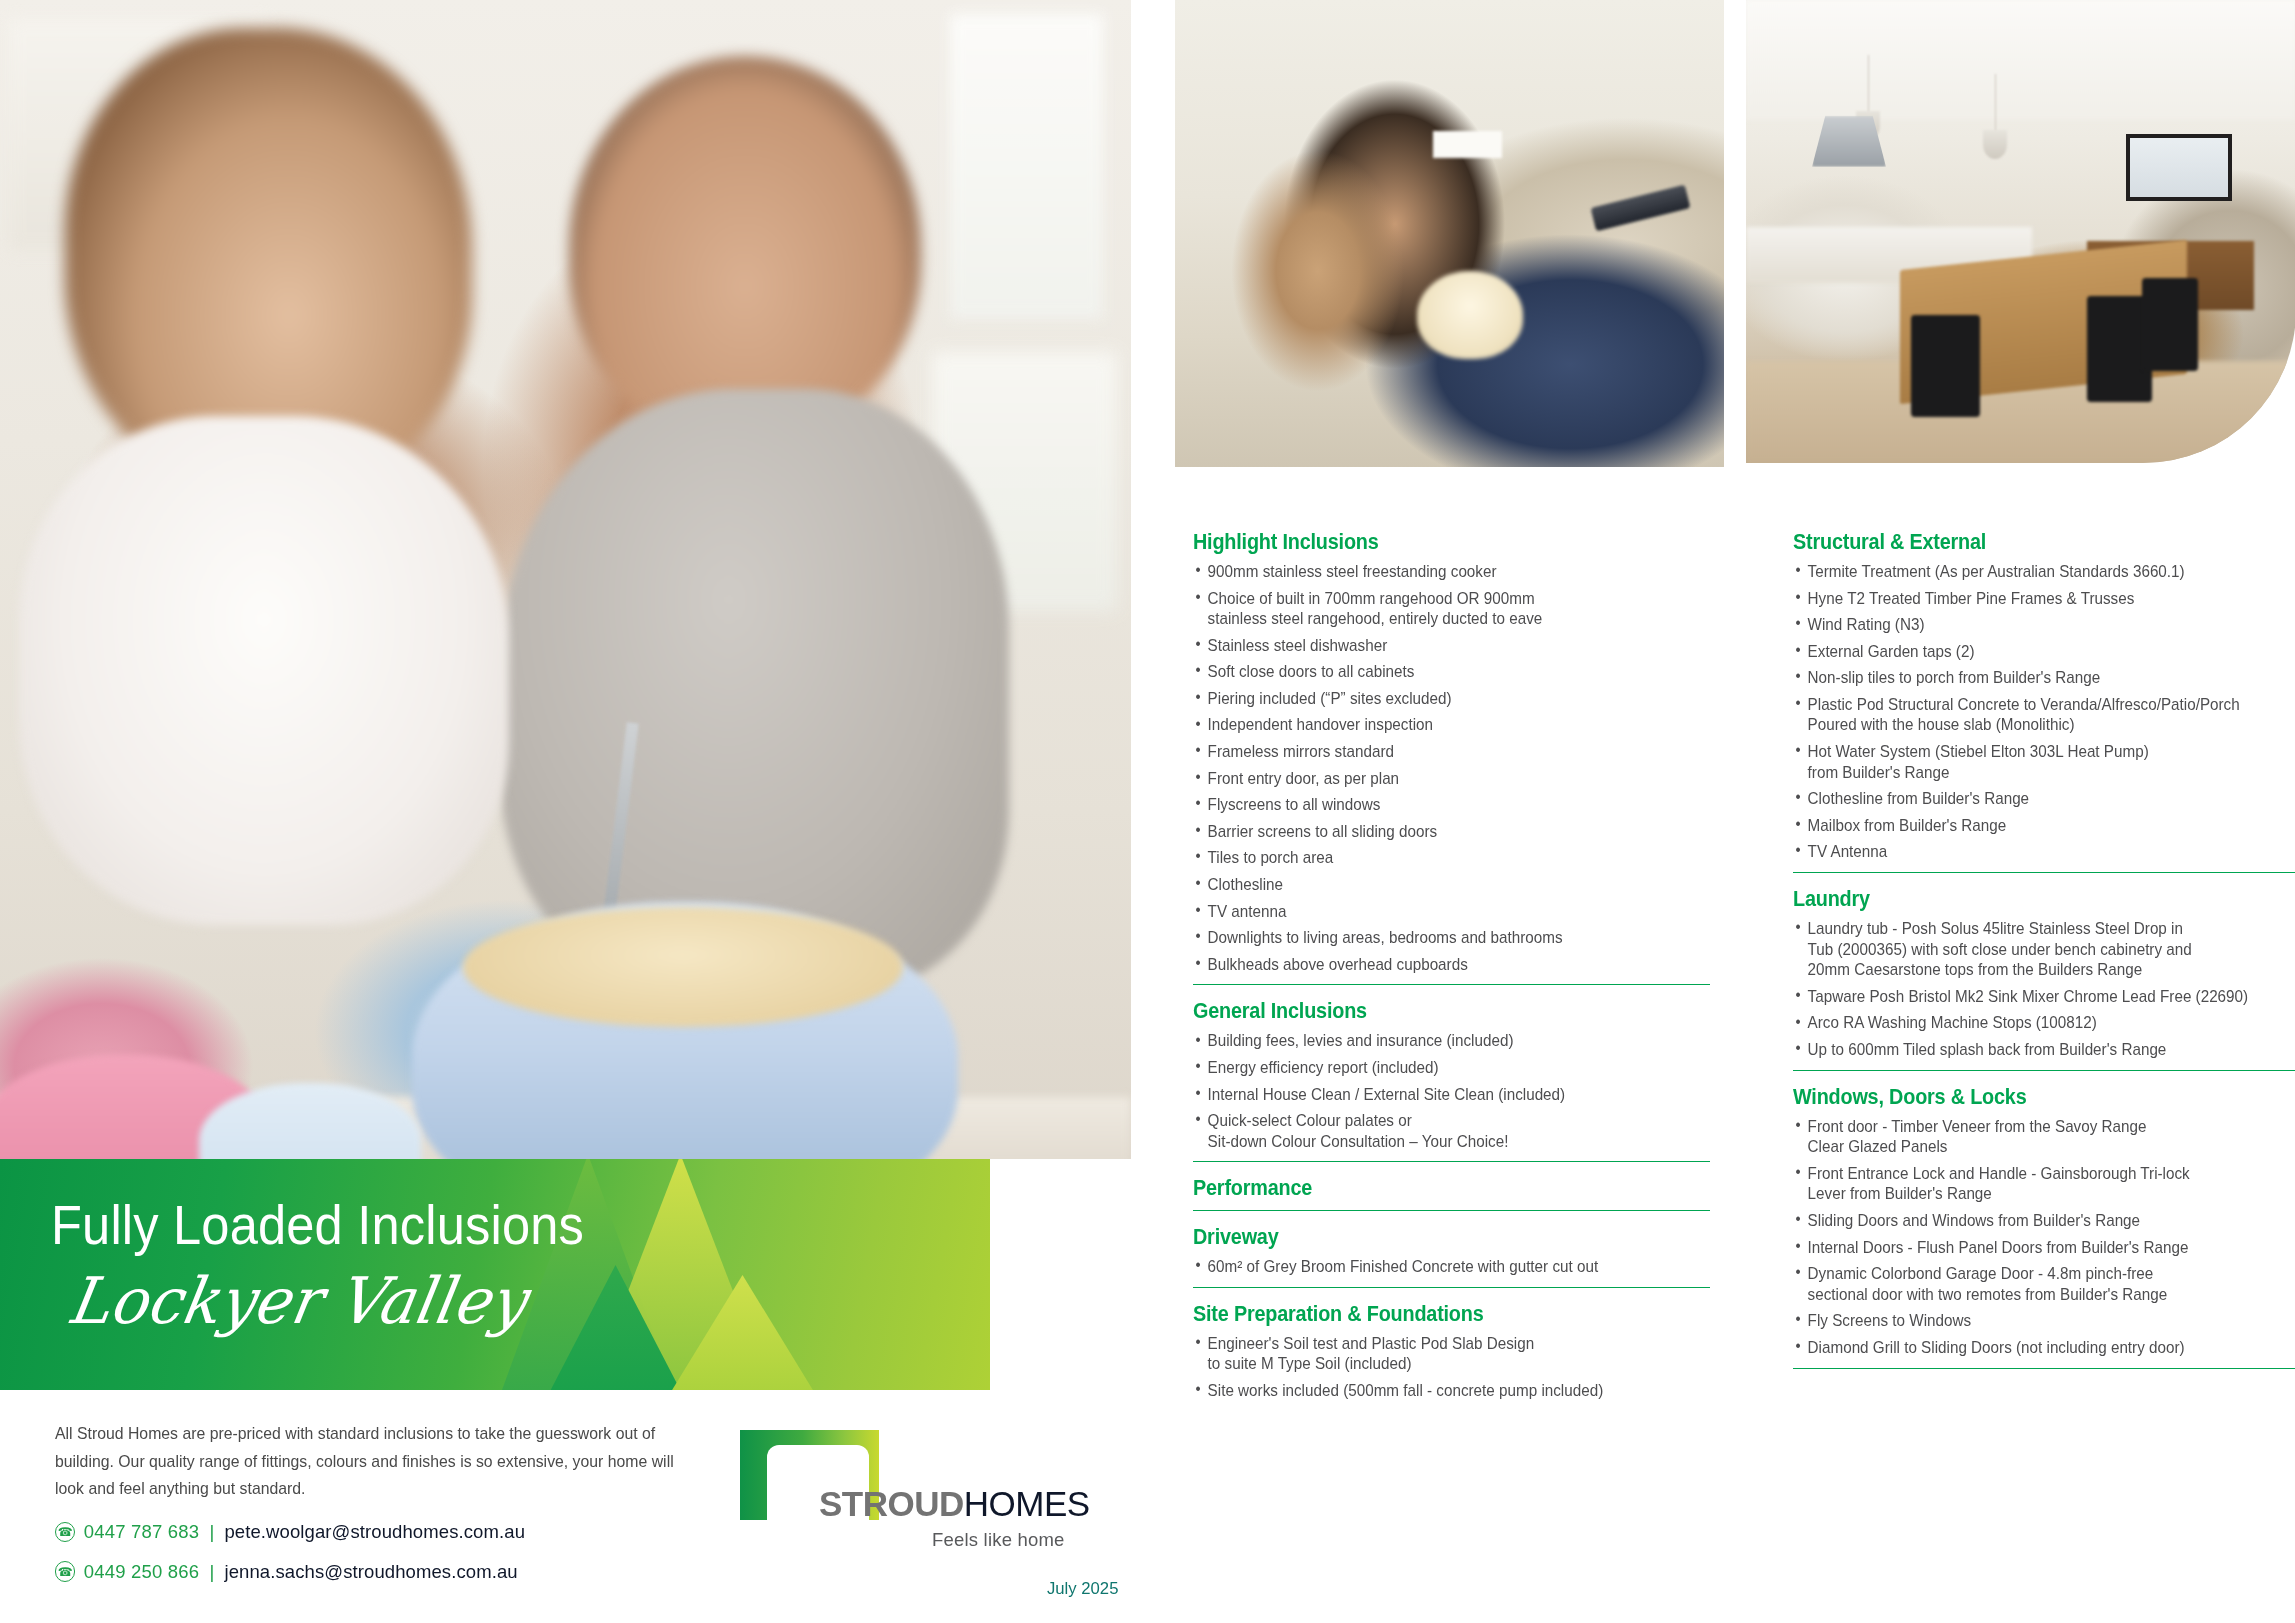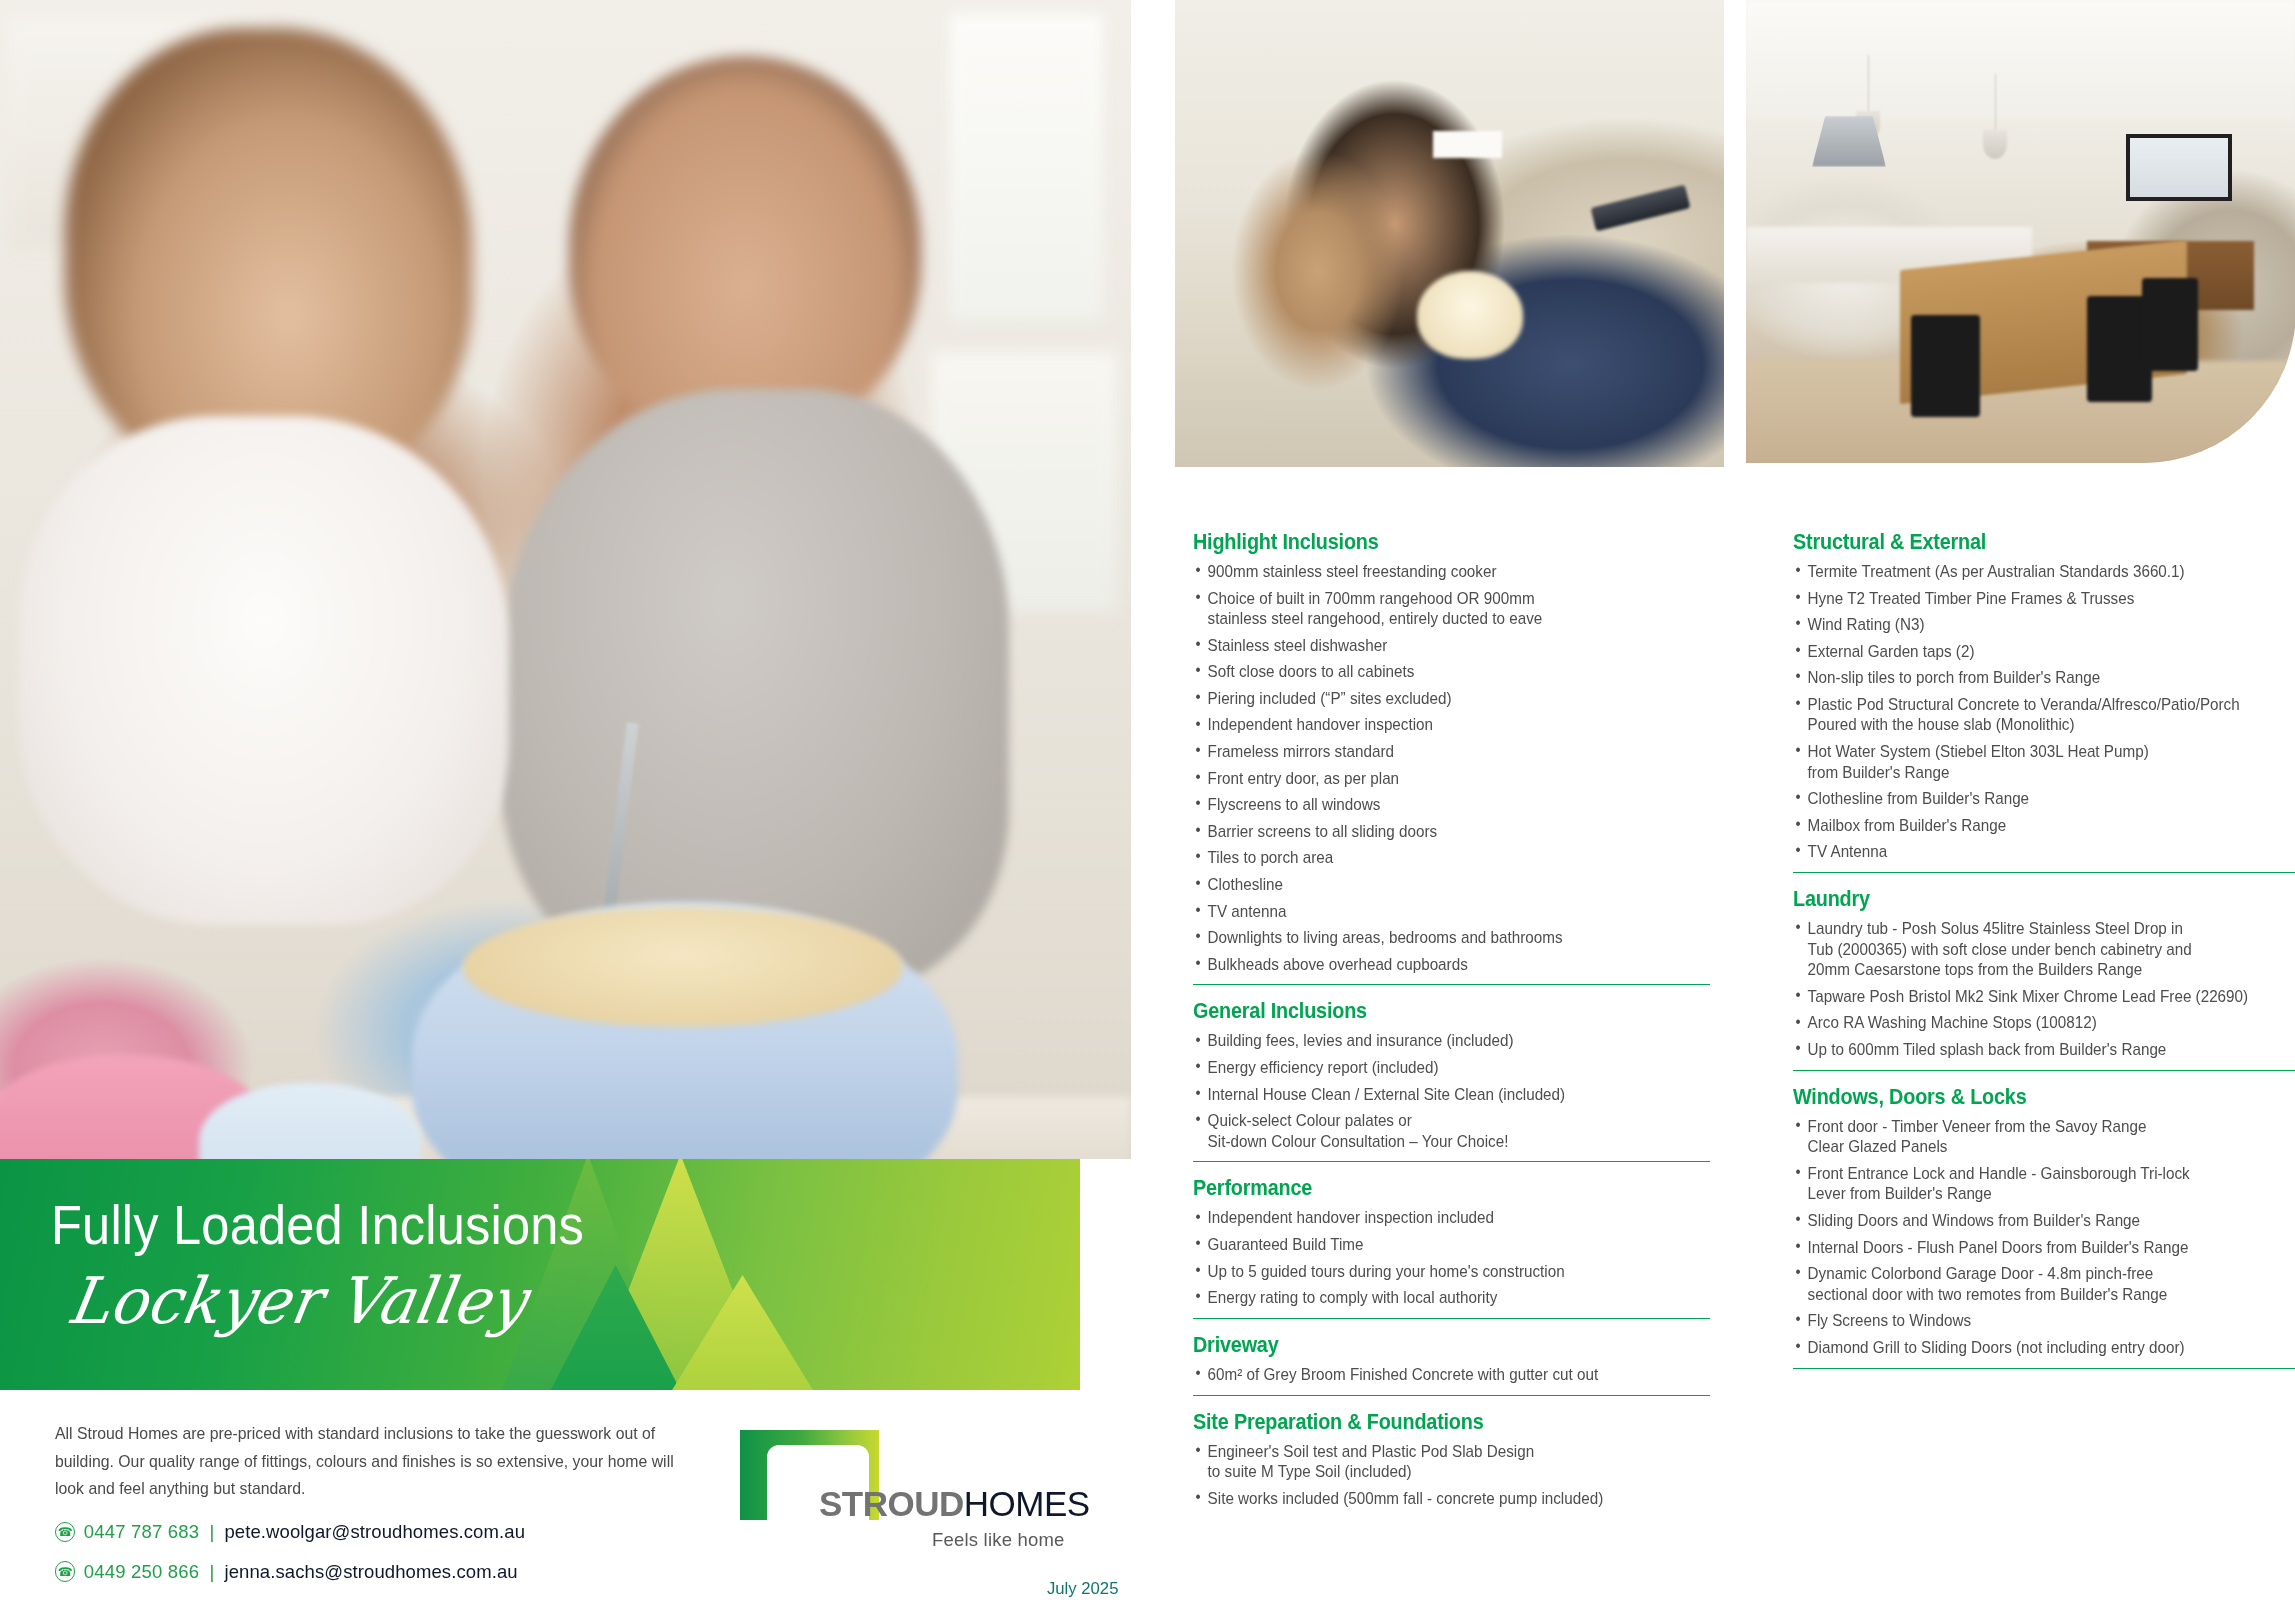--- a/index.html
+++ b/index.html
@@ -168,21 +168,21 @@
     position:absolute; left:0; top:49%; width:52%; height:56px;
     background:linear-gradient(180deg,#f4f2ee,#e3ded3); filter:blur(1.9px);
   }
   .photo-kitchen .floor{
     position:absolute; left:0; bottom:0; width:100%; height:22%;
     background:linear-gradient(180deg,#d6c4a7,#c6b091); filter:blur(2.8px);
   }
 
   
   .banner{
-    position:absolute; left:0; top:1159px; width:1080px; height:231px;
+    position:absolute; left:0; top:1159px; width:990px; height:231px;
     background:linear-gradient(100deg,#0b9444 0%, #18a047 22%, #3fae3e 48%, #7bc142 70%, #9ac93c 86%, #aed136 100%);
     overflow:hidden;
   }
   .banner .tri{ position:absolute; bottom:0; }
   .tri-a{
     left:500px; top:-4.6px; width:176px; height:241px;
     background:linear-gradient(180deg,#6fbd3f,#35a84a);
     clip-path:polygon(50% 0, 100% 100%, 0 100%);
     opacity:.92;
   }
@@ -396,26 +396,20 @@
         <li>Building fees, levies and insurance (included)</li>
         <li>Energy efficiency report (included)</li>
         <li>Internal House Clean / External Site Clean (included)</li>
         <li>Quick-select Colour palates or
   Sit-down Colour Consultation – Your Choice!</li>
       </ul>
     </div>
     <div class="divider"></div>
     <div class="sec">
       <div class="sec-head">Performance</div>
-      <ul class="items">
-        <li>Independent handover inspection included</li>
-        <li>Guaranteed Build Time</li>
-        <li>Up to 5 guided tours during your home's construction</li>
-        <li>Energy rating to comply with local authority</li>
-      </ul>
     </div>
     <div class="divider"></div>
     <div class="sec">
       <div class="sec-head">Driveway</div>
       <ul class="items">
         <li>60m² of Grey Broom Finished Concrete with gutter cut out</li>
       </ul>
     </div>
     <div class="divider"></div>
     <div class="sec">

